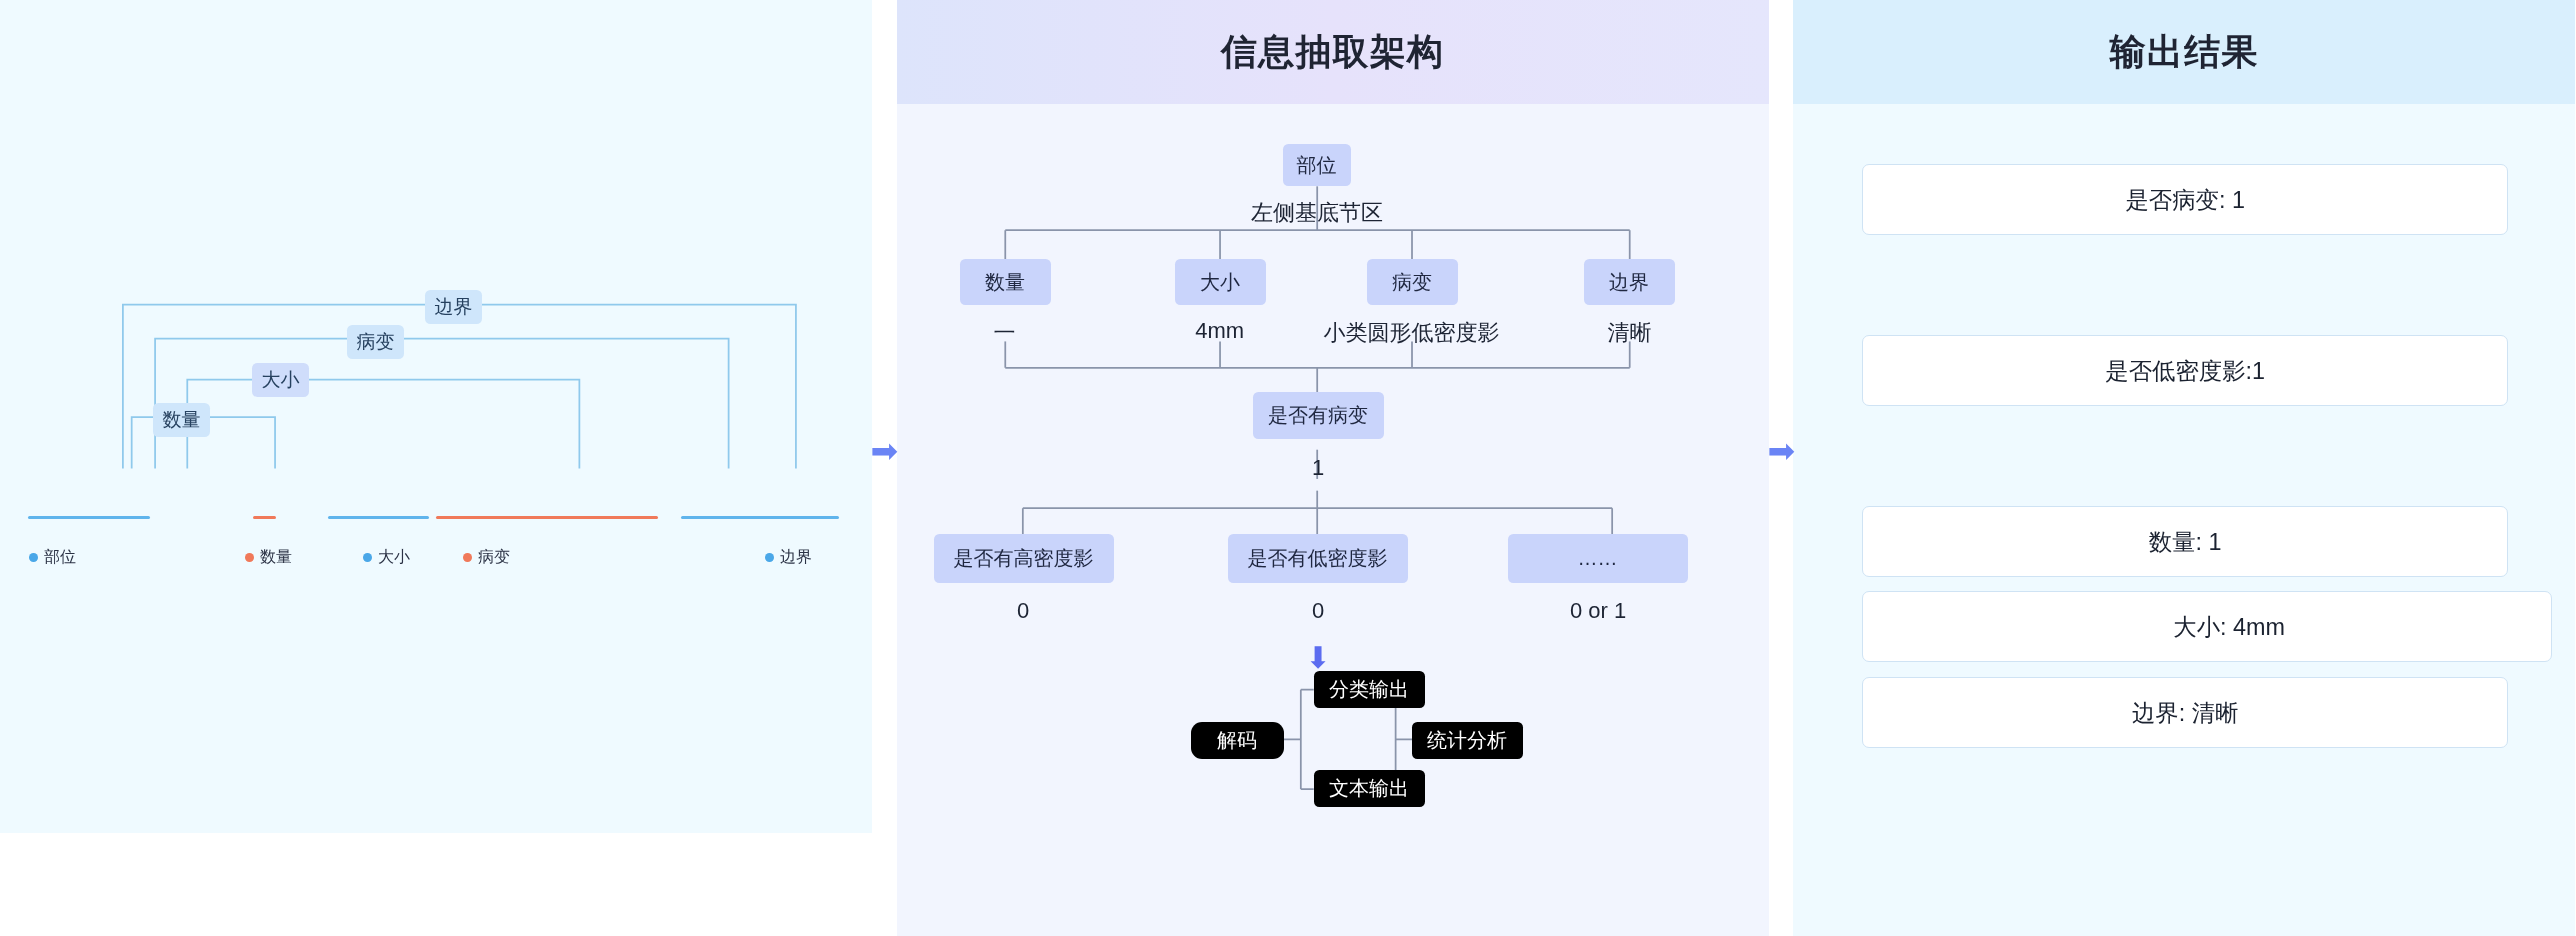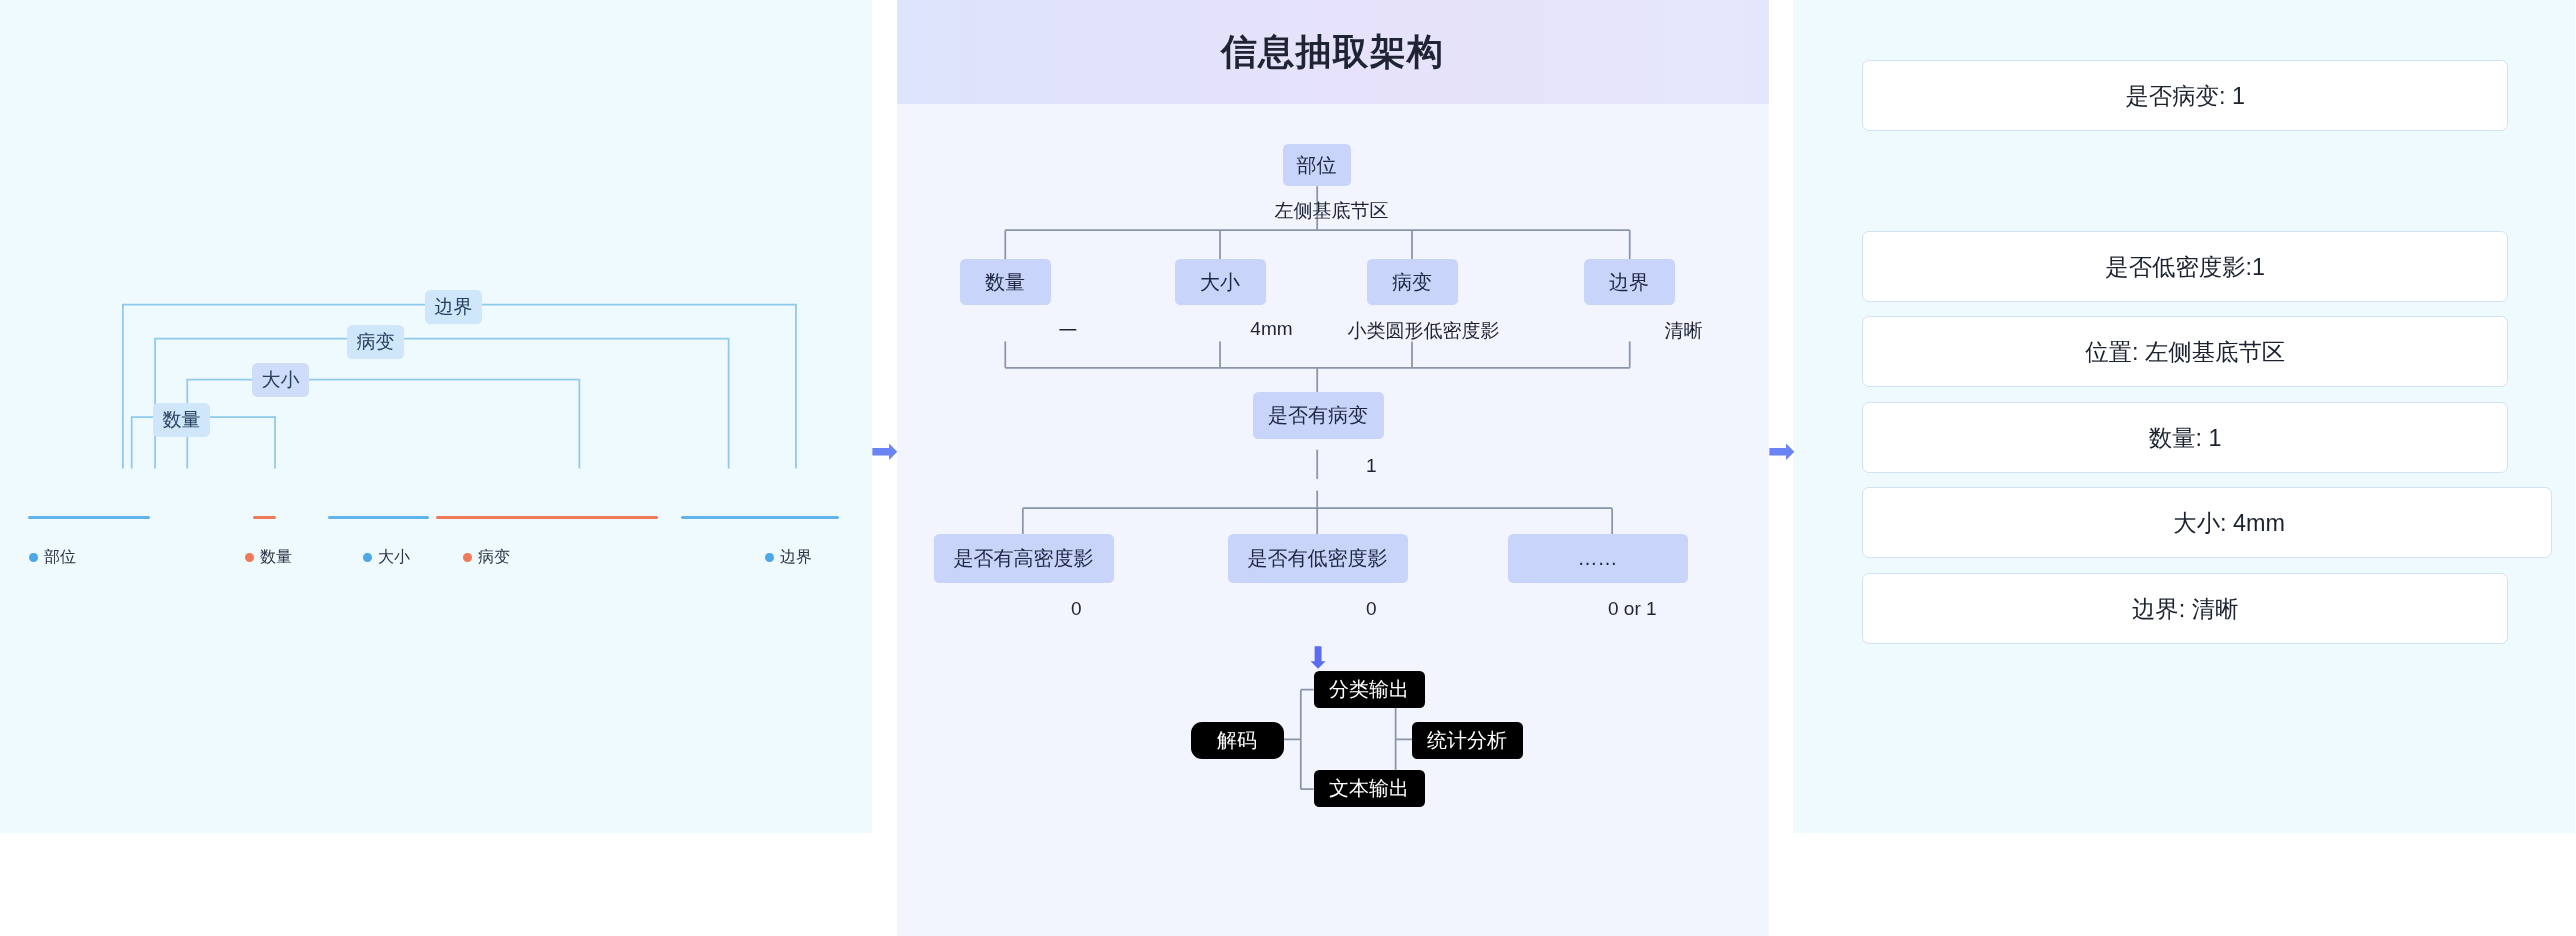--- a/index.html
+++ b/index.html
@@ -100,21 +100,21 @@
     color:#1f2740;
     display:flex;align-items:center;justify-content:center;
     white-space:nowrap;
   }
   .node.lv1{background:#c9d4fb;}
   .node.lv2{background:#c9d4fb;}
   .node.lv3{background:#c9d4fb;}
   .node.purple{background:#000000;color:#ffffff;font-size:20px;}
   .sublabel{
     position:absolute;
-    font-size:19px;color:#1d2434;white-space:nowrap;text-align:right;
+    font-size:22px;color:#1d2434;white-space:nowrap;text-align:center;
   }
 
   
   .cards{position:absolute;left:0;top:0;width:782px;height:833px;}
   .card{
     position:absolute;
     left:69px;width:644px;height:69px;
     background:#ffffff;
     border:1.2px solid #cfe3f4;
     border-radius:7px;
@@ -259,25 +259,25 @@
         <div class="node purple" style="left:294px;top:618px;width:93px;height:37px;border-radius:11px;">解码</div>
         <div class="node purple" style="left:417px;top:567px;width:111px;height:37px;">分类输出</div>
         <div class="node purple" style="left:417px;top:666px;width:111px;height:37px;">文本输出</div>
         <div class="node purple" style="left:515px;top:618px;width:111px;height:37px;">统计分析</div>
 
       </div>
     </div>
   </section>
 
   <section class="panel" id="panel-right">
+    <div class="panel-head">输出结果</div>
     <div class="panel-body">
       <div class="cards">
         <div class="card" style="top:60px;">是否病变: 1</div>
         <div class="card" style="top:231px;">是否低密度影:1</div>
-        <div class="card" style="top:316px;">位置: 左侧基底节区</div>
         <div class="card" style="top:402px;">数量: 1</div>
         <div class="card" style="top:487px;padding-left:44px;">大小: 4mm</div>
         <div class="card" style="top:573px;">边界: 清晰</div>
       </div>
     </div>
   </section>
 
   <div class="gap-arrow" id="arrow-1">
     <span class="glyph">➡</span>
   </div>

